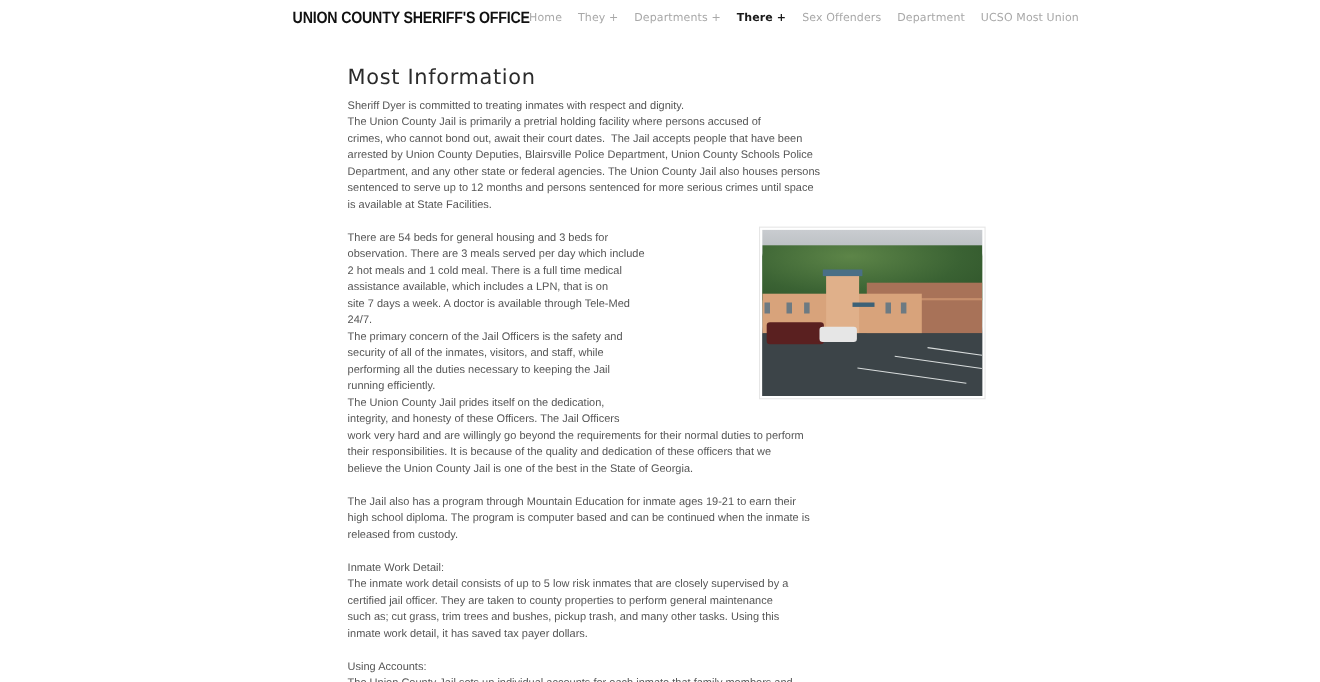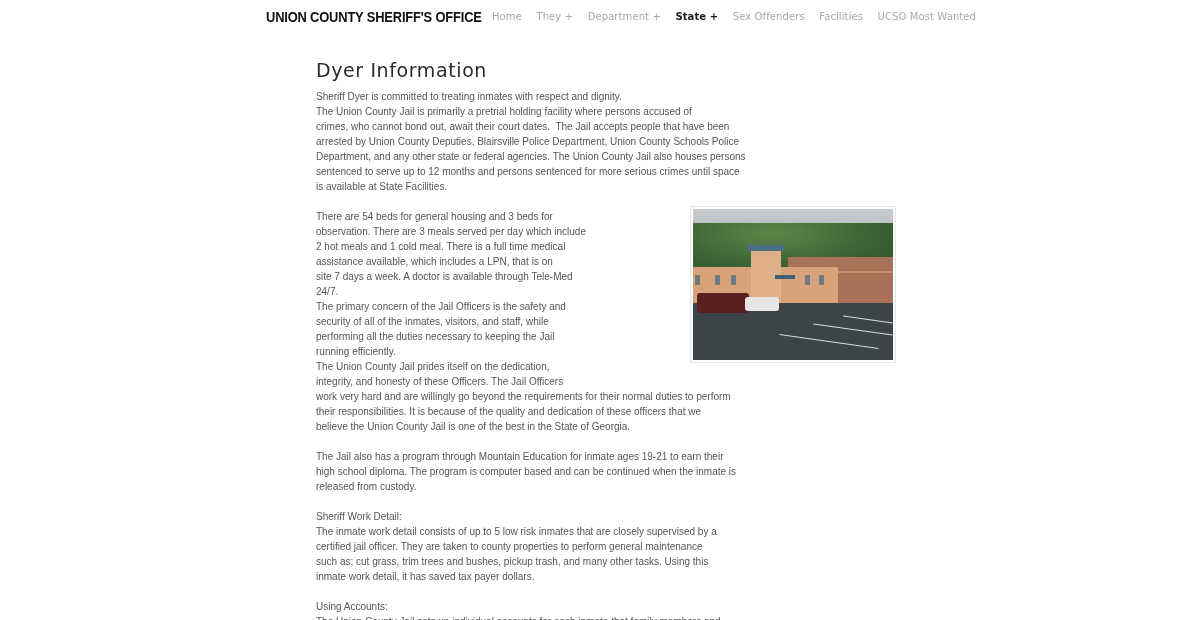--- a/index.html
+++ b/index.html
@@ -16,21 +16,21 @@
       position: absolute; left: 266px; top: 8px;
       font-family: "Liberation Sans", sans-serif;
       font-weight: bold; font-size: 15px; color: #111;
       letter-spacing: -0.2px;
       transform: scaleX(0.86); transform-origin: left center;
       white-space: nowrap;
     }
     .nav {
       position: absolute; top: 11px; left: 481px;
       display: flex; gap: 0; white-space: nowrap;
-      font-family: "DejaVu Sans", sans-serif; font-size: 10px; margin-left: 11px;
+      font-family: "DejaVu Sans", sans-serif; font-size: 10px;
     }
     .nav a {
       color: #a8a8a8; text-decoration: none; margin-right: 14.5px;
       letter-spacing: 0.1px;
     }
     .nav a.active { color: #1a1a1a; font-weight: bold; }
     .content {
       position: absolute; left: 316px; top: 56px; width: 572px;
     }
     .page-title {
@@ -81,30 +81,30 @@
     .photo .window { position:absolute; width:5px; height:10px; background:#6d7a82; }
   </style>
 </head>
 <body>
 
 <div class="header">
   <div class="logo">UNION COUNTY SHERIFF'S OFFICE</div>
   <nav class="nav">
     <a href="#">Home</a>
     <a href="#">They +</a>
-    <a href="#">Department +</a>
-    <a href="#" class="active">State +</a>
+    <a href="#">Departments +</a>
+    <a href="#" class="active">There +</a>
     <a href="#">Sex Offenders</a>
-    <a href="#">Facilities</a>
-    <a href="#">UCSO Most Wanted</a>
+    <a href="#">Department</a>
+    <a href="#">UCSO Most Union</a>
   </nav>
 </div>
 
 <main class="content">
-  <h1 class="page-title">Dyer Information</h1>
+  <h1 class="page-title">Most Information</h1>
 
   <p class="para">Sheriff Dyer is committed to treating inmates with respect and dignity.
 The Union County Jail is primarily a pretrial holding facility where persons accused of
 crimes, who cannot bond out, await their court dates.  The Jail accepts people that have been
 arrested by Union County Deputies, Blairsville Police Department, Union County Schools Police
 Department, and any other state or federal agencies. The Union County Jail also houses persons
 sentenced to serve up to 12 months and persons sentenced for more serious crimes until space
 is available at State Facilities.</p>
   <div class="gap"></div>
 
@@ -147,21 +147,21 @@
 work very hard and are willingly go beyond the requirements for their normal duties to perform
 their responsibilities. It is because of the quality and dedication of these officers that we
 believe the Union County Jail is one of the best in the State of Georgia.</p>
   <div class="gap"></div>
 
   <p class="para">The Jail also has a program through Mountain Education for inmate ages 19-21 to earn their
 high school diploma. The program is computer based and can be continued when the inmate is
 released from custody.</p>
   <div class="gap"></div>
 
-  <p class="para">Sheriff Work Detail:</p>
+  <p class="para">Inmate Work Detail:</p>
   <p class="para">The inmate work detail consists of up to 5 low risk inmates that are closely supervised by a
 certified jail officer. They are taken to county properties to perform general maintenance
 such as; cut grass, trim trees and bushes, pickup trash, and many other tasks. Using this
 inmate work detail, it has saved tax payer dollars.</p>
   <div class="gap"></div>
 
   <p class="para">Using Accounts:</p>
   <p class="para">The Union County Jail sets up individual accounts for each inmate that family members and</p>
 </main>
 

